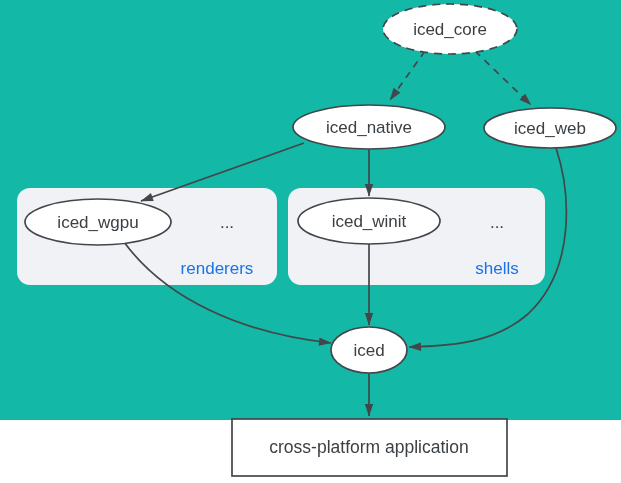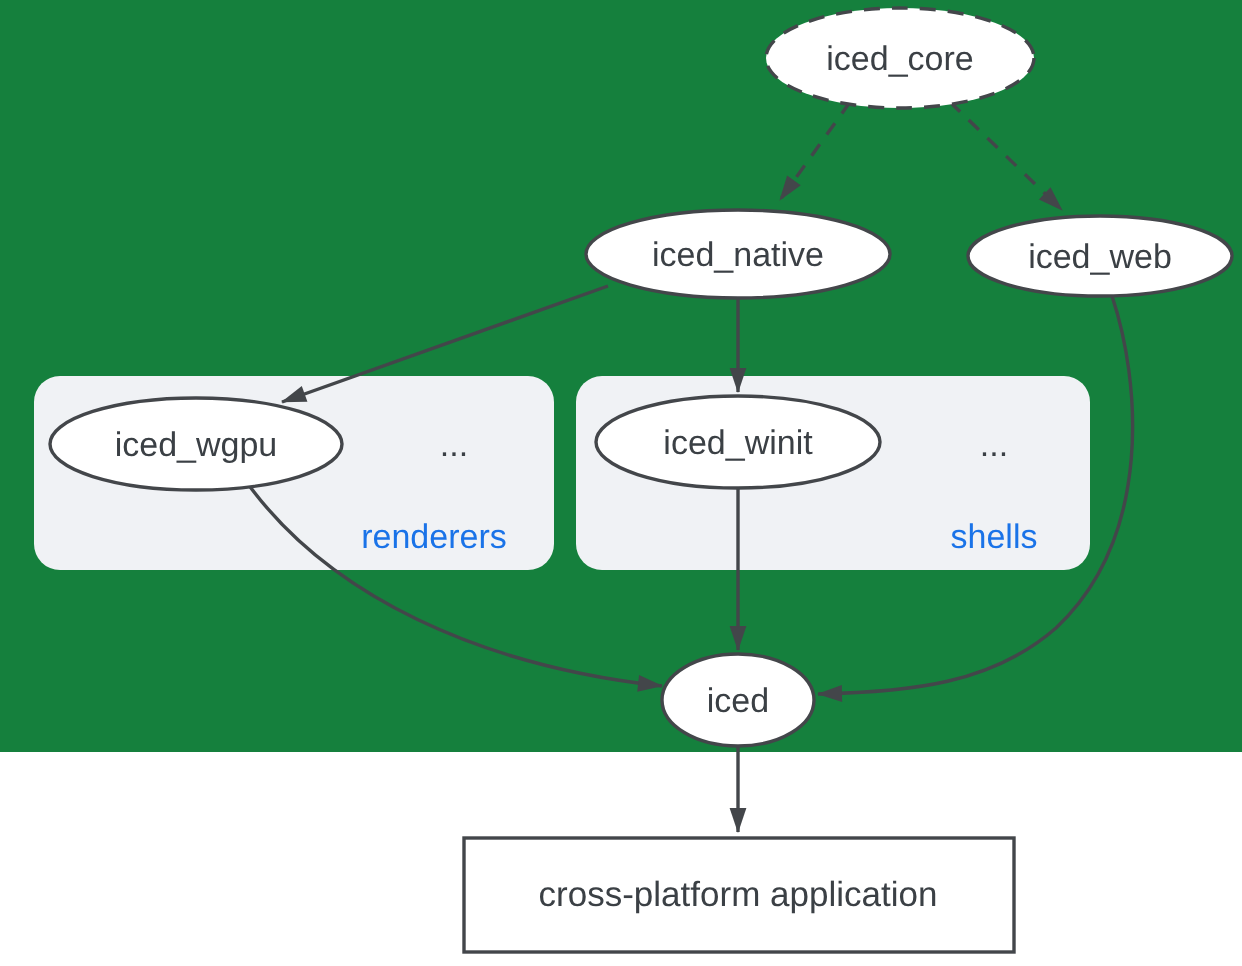--- a/index.html
+++ b/index.html
@@ -6,22 +6,22 @@
     margin: 0;
     padding: 0;
     background: #ffffff;
     width: 621px;
     height: 483px;
     overflow: hidden;
   }
   .stage {
     position: relative;
     width: 621px;
-    height: 376px;
-    background: #15803d;
+    height: 420px;
+    background: #14b8a6;
   }
   svg {
     display: block;
   }
   svg text {
     font-family: "Liberation Sans", sans-serif;
     font-size: 17px;
     fill: #3b4045;
     text-anchor: middle;
   }

